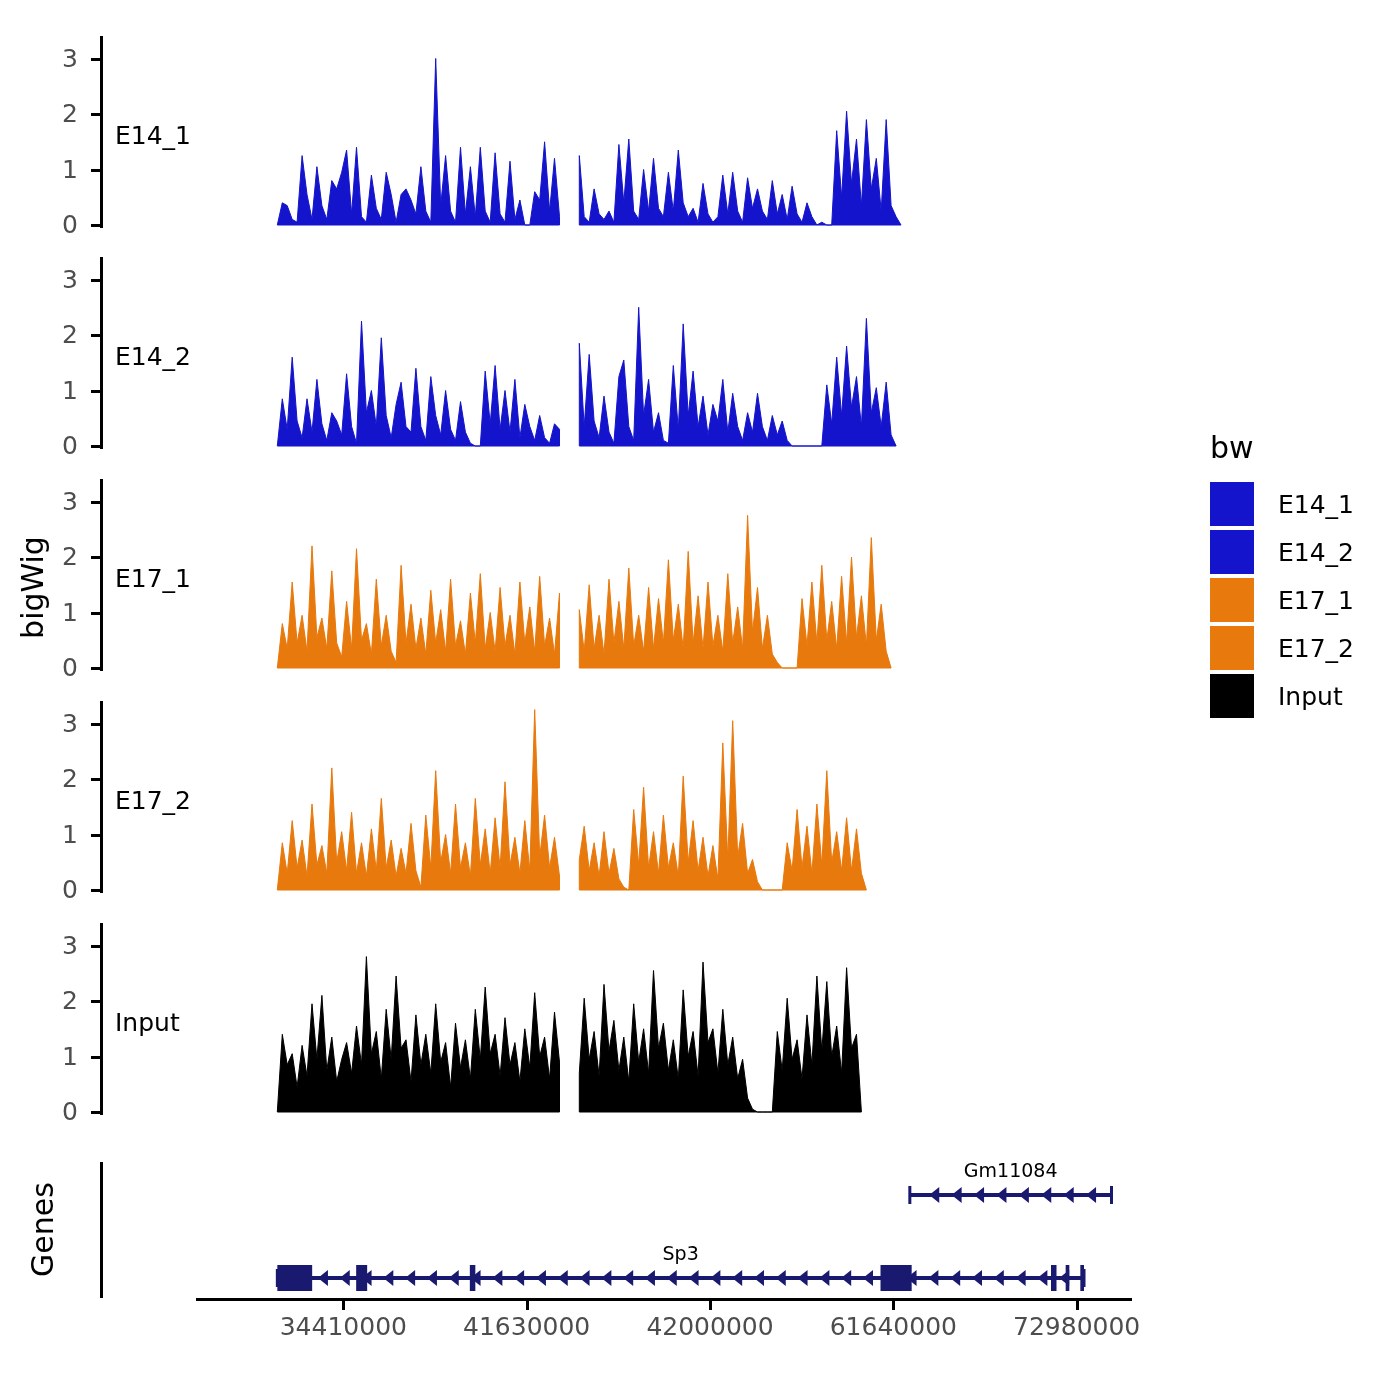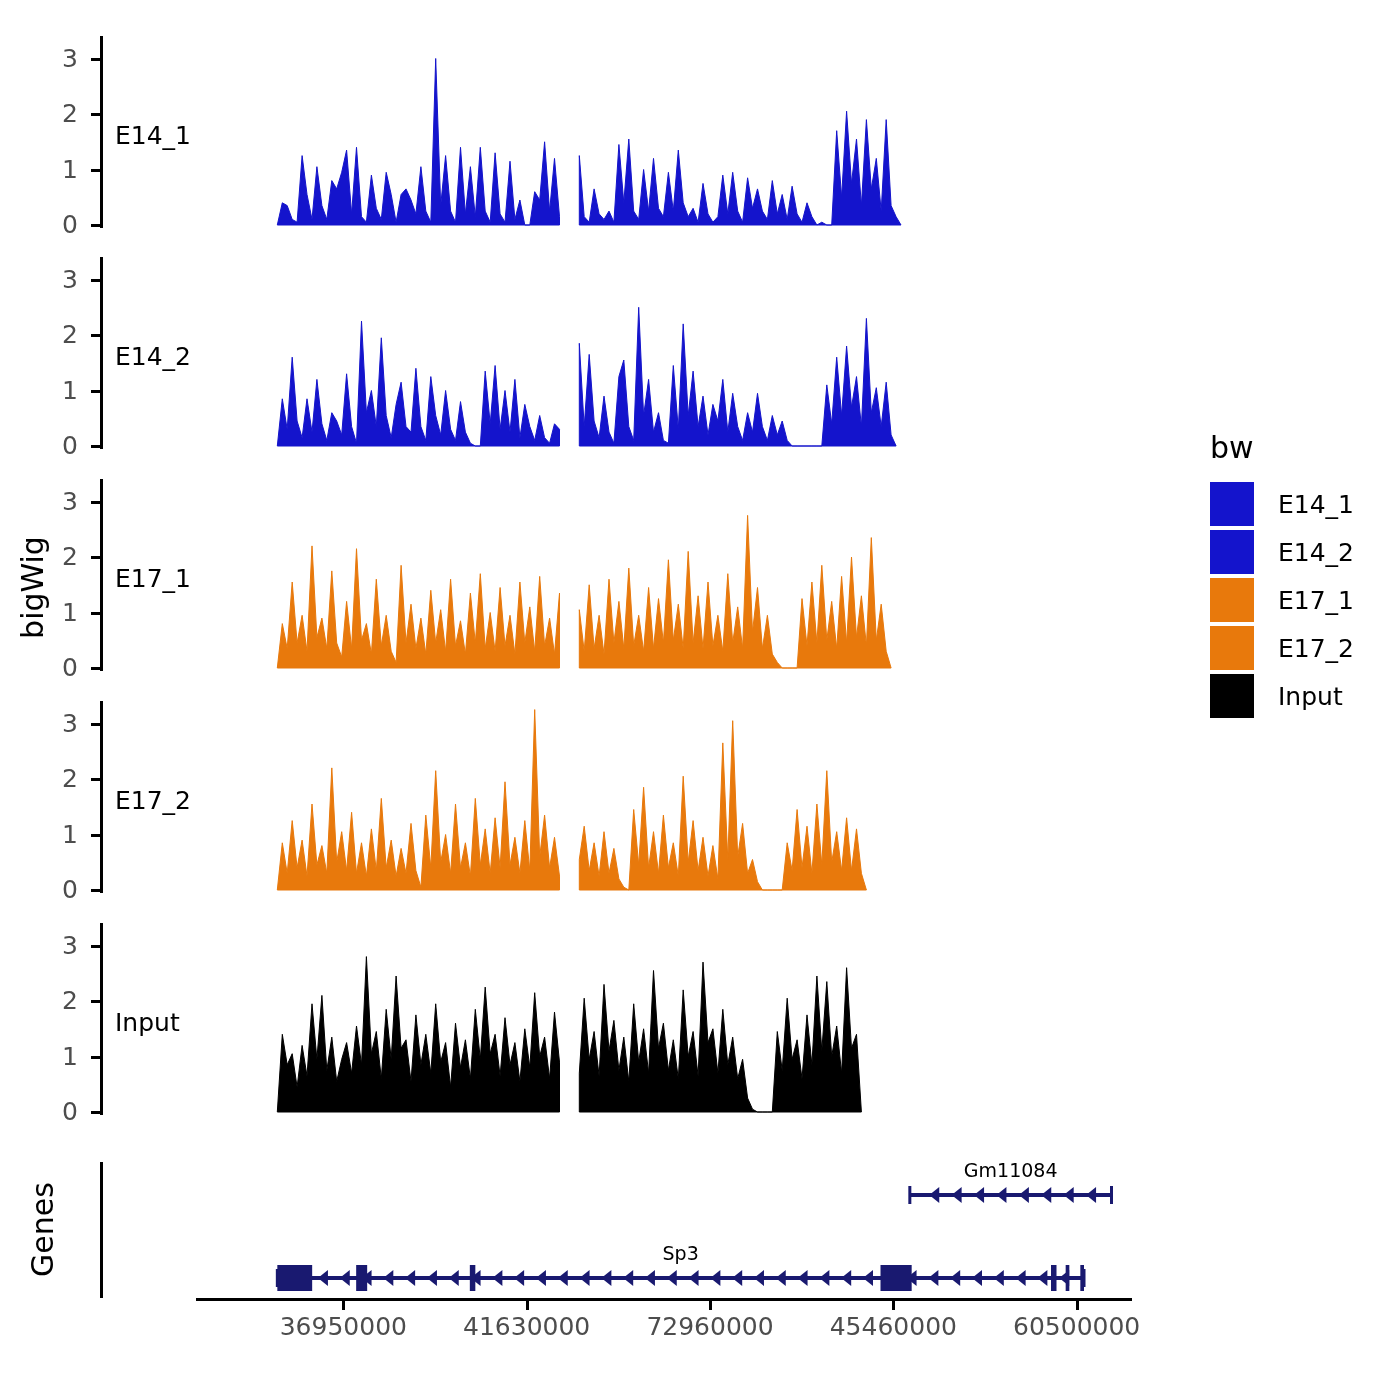--- a/index.html
+++ b/index.html
@@ -248,29 +248,29 @@
           <rect x="1065.6666666666665" y="105" width="3.6666666666667425" height="26" fill="#191970"></rect>
           <rect x="1080.3333333333335" y="105" width="3.666666666666515" height="26" fill="#191970"></rect>
           <text x="680.6666666666666" y="100" text-anchor="middle" font-size="19" font-family="DejaVu Sans, sans-serif" fill="#000">Sp3</text>
         </svg>
       </div>
     </div>
 
   <div id="xaxis">
       <div class="haxis" style="left: 196px; top: 1298px; width: 936px;"></div>
       <div class="tickmark v" style="left: 342.333px; top: 1301px;"></div>
-      <div class="xtick" style="left: 253.333px; top: 1314px; width: 180px;">36950000</div>
+      <div class="xtick" style="left: 253.333px; top: 1314px; width: 180px;">34410000</div>
       <div class="tickmark v" style="left: 525.667px; top: 1301px;"></div>
       <div class="xtick" style="left: 436.667px; top: 1314px; width: 180px;">41630000</div>
       <div class="tickmark v" style="left: 709px; top: 1301px;"></div>
-      <div class="xtick" style="left: 620px; top: 1314px; width: 180px;">72960000</div>
+      <div class="xtick" style="left: 620px; top: 1314px; width: 180px;">42000000</div>
       <div class="tickmark v" style="left: 892.333px; top: 1301px;"></div>
-      <div class="xtick" style="left: 803.333px; top: 1314px; width: 180px;">45460000</div>
+      <div class="xtick" style="left: 803.333px; top: 1314px; width: 180px;">61640000</div>
       <div class="tickmark v" style="left: 1075.67px; top: 1301px;"></div>
-      <div class="xtick" style="left: 986.667px; top: 1314px; width: 180px;">60500000</div>
+      <div class="xtick" style="left: 986.667px; top: 1314px; width: 180px;">72980000</div>
     </div>
 
 
   <div id="legend" style="left:1210px;top:430px;width:190px;height:260px;">
     <div class="legend-title" style="left:0px;top:0px;">bw</div>
     <div id="legend-rows">
         <div class="legend-row" style="left: 0px; top: 52px;">
           <span class="legend-key" style="background: rgb(20, 20, 204);"></span>
           <span class="legend-text">E14_1</span>
         </div>

